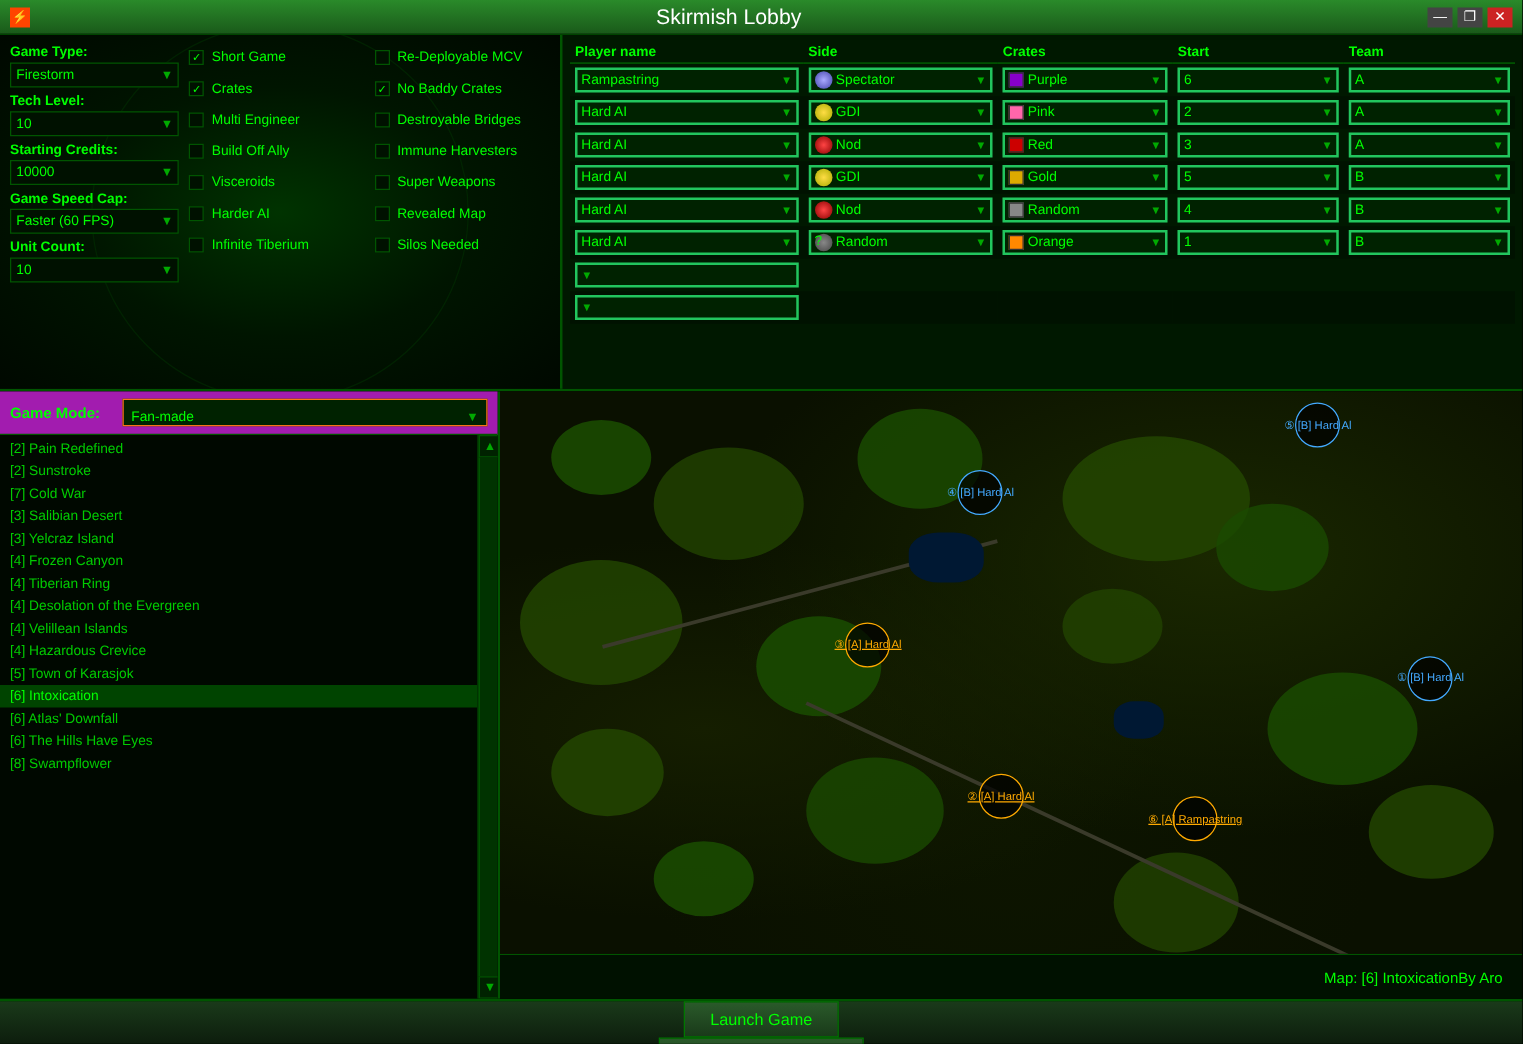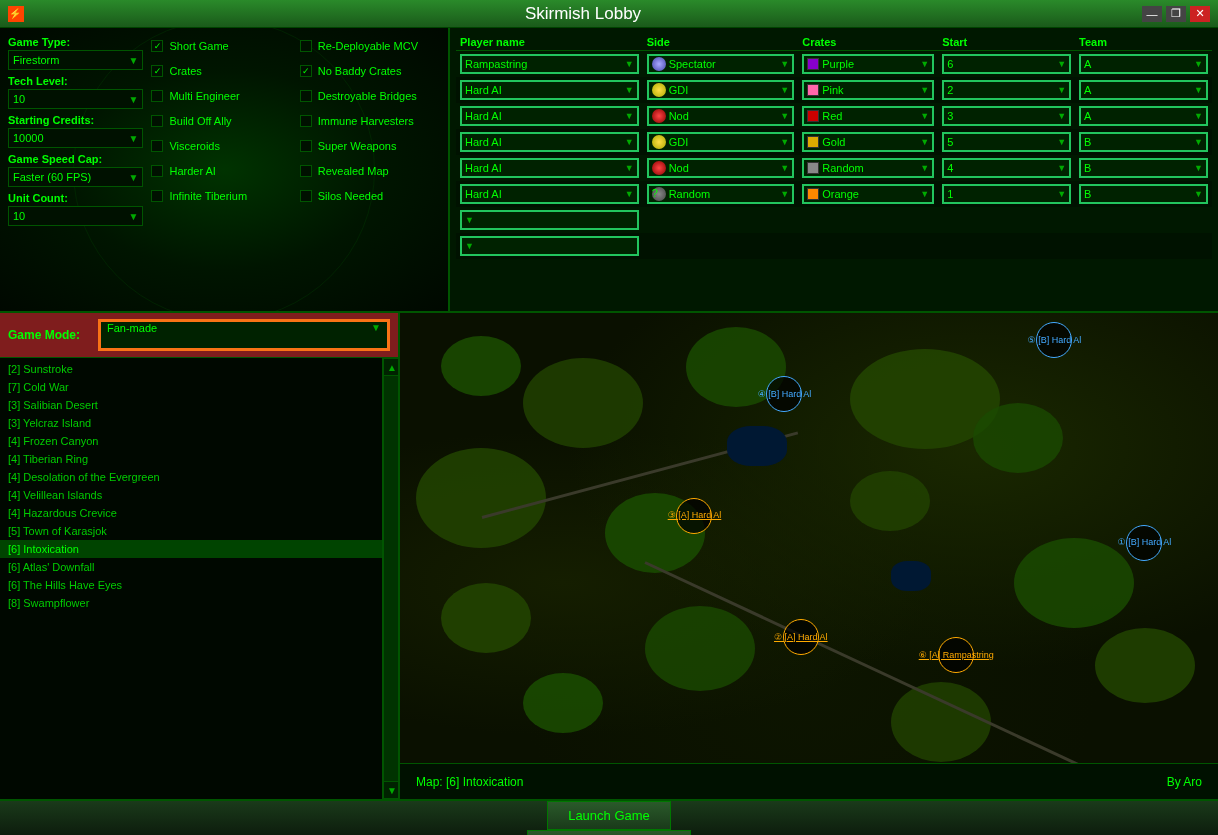--- a/index.html
+++ b/index.html
@@ -247,35 +247,35 @@
       border-right: 2px solid #005500;
       display: flex;
       flex-direction: column;
     }
 
     .game-mode-bar {
       display: flex;
       align-items: center;
       padding: 6px 8px;
       border-bottom: 1px solid #005500;
-      background: #7f1d1d;
+      background: #a21caf;
     }
     .game-mode-label {
       color: #00ff00;
       font-size: 12px;
       font-weight: bold;
       width: 90px;
     }
     .game-mode-dropdown {
       flex: 1;
       display: flex;
-      align-items: flex-start;
+      align-items: flex-end;
       background: #002200;
-      border: 3px solid #f97316;
-      height: 32px;
+      border: 1px solid #f97316;
+      height: 22px;
       padding: 0 6px;
       cursor: pointer;
     }
     .game-mode-text {
       flex: 1;
       color: #00ff00;
       font-size: 11px;
     }
     .game-mode-arrow {
       color: #00aa00;
@@ -336,21 +336,21 @@
         radial-gradient(ellipse at 50% 80%, #0d1500 0%, transparent 50%),
         #0a1000;
     }
 
     .map-info-bar {
       height: 36px;
       background: #001100;
       border-top: 1px solid #005500;
       display: flex;
       align-items: center;
-      justify-content: space-between;
+      justify-content: flex-end;
       padding: 0 16px;
     }
     .map-info-text {
       color: #00ff00;
       font-size: 12px;
     }
 
     
     .bottom-toolbar {
       height: 36px;
@@ -810,20 +810,21 @@
     <div class="map-list-panel">
       <div class="game-mode-bar">
         <span class="game-mode-label">Game Mode:</span>
         <div class="game-mode-dropdown">
           <span class="game-mode-text">Fan-made</span>
           <span class="game-mode-arrow">▼</span>
         </div>
       </div>
       <div style="display:flex;flex:1;overflow:hidden;">
         <div class="map-list-scroll" id="map-list-container">
+        <div class="map-item">[2] Pain Redefined</div>
             <div class="map-item">[2] Sunstroke</div>
             <div class="map-item">[7] Cold War</div>
             <div class="map-item">[3] Salibian Desert</div>
             <div class="map-item">[3] Yelcraz Island</div>
             <div class="map-item">[4] Frozen Canyon</div>
             <div class="map-item">[4] Tiberian Ring</div>
             <div class="map-item">[4] Desolation of the Evergreen</div>
             <div class="map-item">[4] Velillean Islands</div>
             <div class="map-item">[4] Hazardous Crevice</div>
             <div class="map-item">[5] Town of Karasjok</div>

